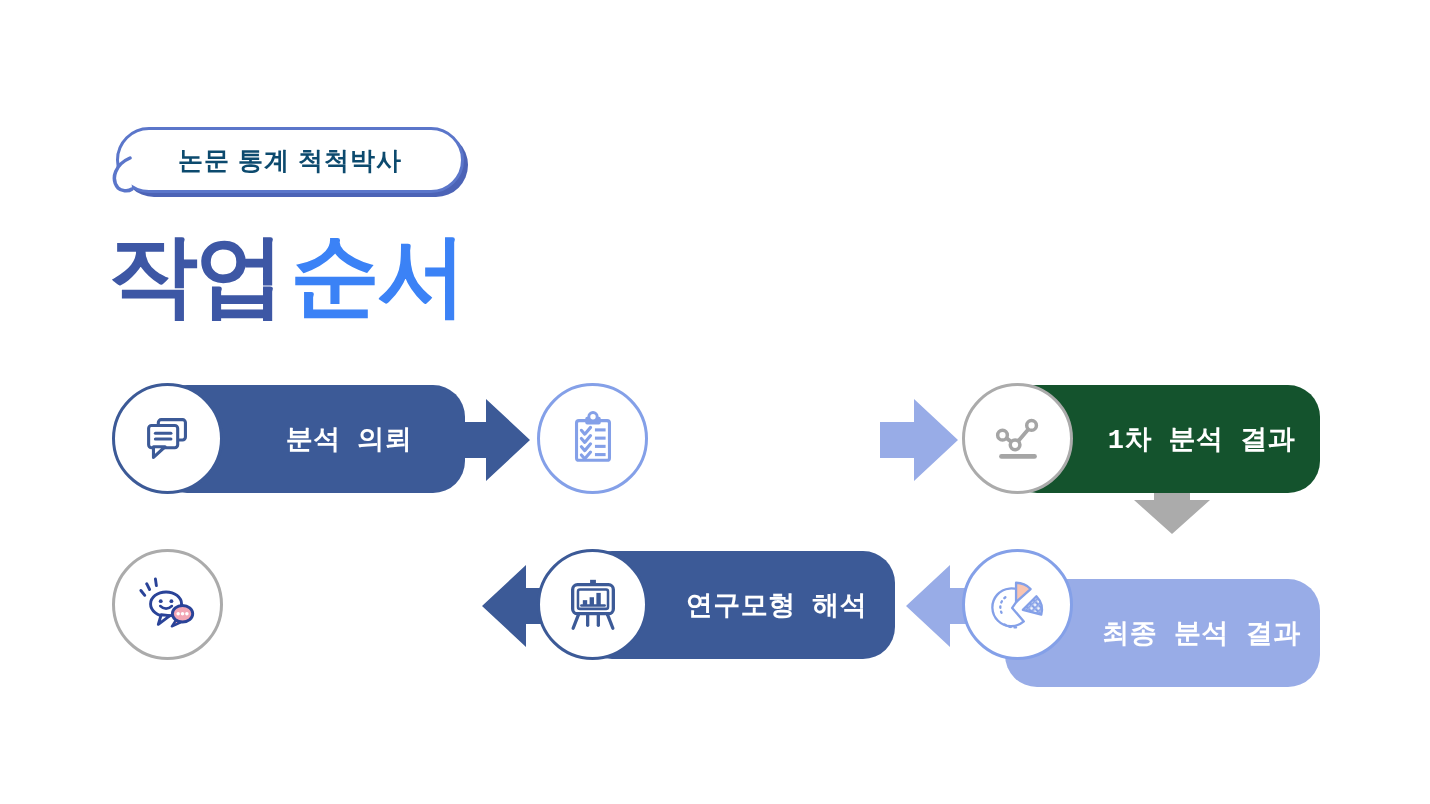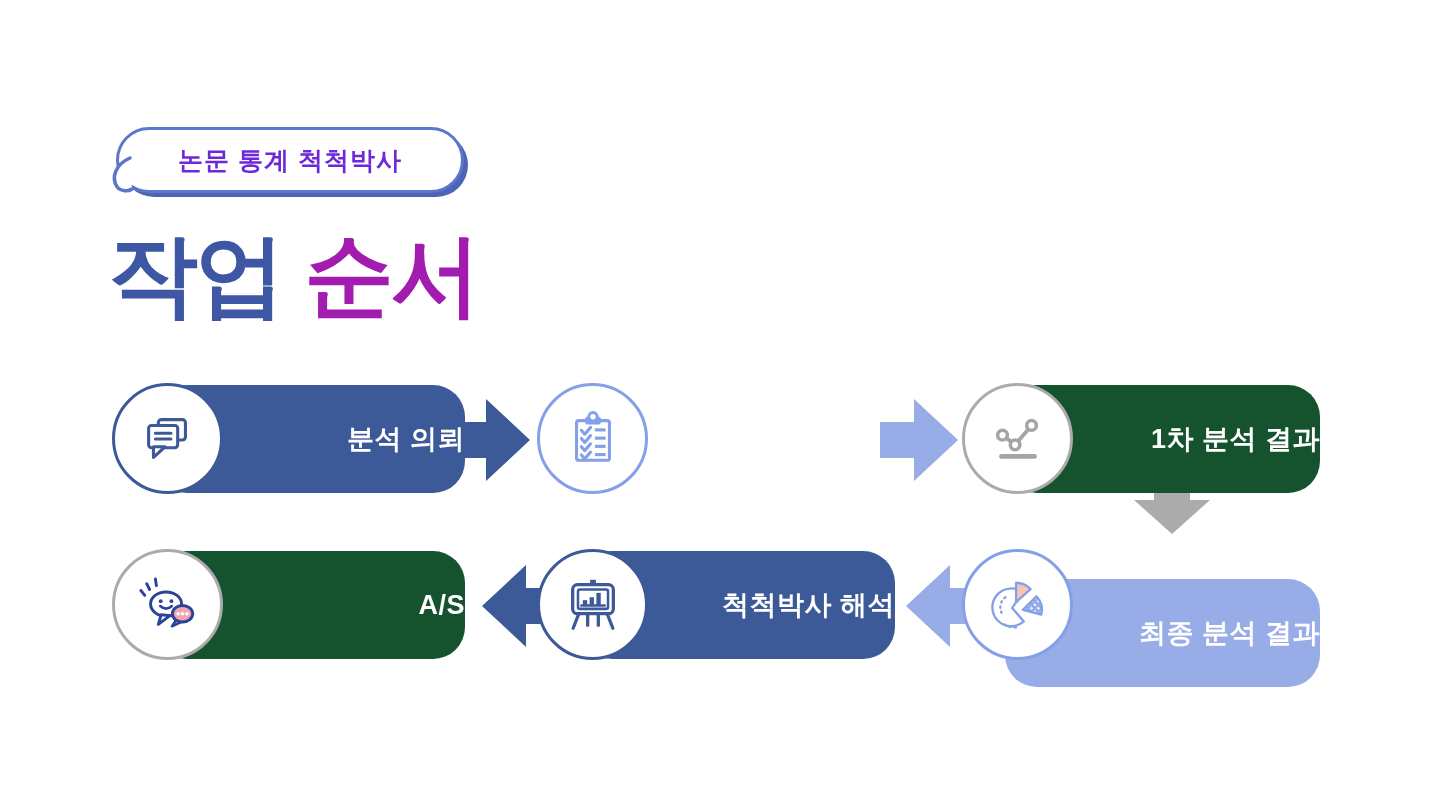--- a/index.html
+++ b/index.html
@@ -7,34 +7,34 @@
     position:relative;width:1430px;height:804px;background:#ffffff;
     font-family:"Liberation Sans","DejaVu Sans",sans-serif;overflow:hidden;
   }
   
   .badge{
     position:absolute;left:116px;top:127px;width:342px;height:60px;
     background:#ffffff;border:3.5px solid #5B76CA;border-radius:34px;
     box-shadow:5px 5px 0 -1px #4C63B6;
     display:flex;align-items:center;justify-content:center;
   }
-  .badge-label{color:#6d28d9;font-size:25px;font-weight:bold;letter-spacing:1px;}
+  .badge-label{color:#0c4a6e;font-size:25px;font-weight:bold;letter-spacing:1px;}
   .badge-tail{position:absolute;left:-11px;top:26px;}
   
   .title{
     position:absolute;left:108px;top:228px;font-size:90px;font-weight:900;
     line-height:1.05;letter-spacing:-3px;white-space:nowrap;
   }
-  .title .t1{color:#3D57A5;margin-right:22px;}
-  .title .t2{color:#a21caf;}
+  .title .t1{color:#3D57A5;margin-right:8px;}
+  .title .t2{color:#3b82f6;}
   
   .pill{
     position:absolute;height:108px;border-radius:32px;z-index:2;
-    display:flex;align-items:center;justify-content:flex-end;
-    padding-left:78px;box-sizing:border-box;
+    display:flex;align-items:center;justify-content:center;
+    padding-left:78px;box-sizing:border-box;font-family:Liberation Mono, monospace;
   }
   .pill-label{color:#ffffff;font-size:27px;font-weight:bold;letter-spacing:0.5px;}
   .pill.dark{background:#3C5A97;}
   .pill.light{background:#98ACE7;}
   .pill.gray{background:#14532d;}
   .stepcircle{
     position:absolute;width:105px;height:105px;border-radius:50%;
     background:#ffffff;z-index:3;display:flex;align-items:center;justify-content:center;
   }
   .stepcircle.dark{border:3.5px solid #3C5A97;}
@@ -130,21 +130,21 @@
       <path d="M30,29 L30,9 A21,21 0 0 1 45,15.5 Z" fill="#F9C5B2"></path>
       <path d="M37,37 L51,23 A20,20 0 0 1 56,42 Z" fill="url(#hatch)"></path>
     </svg>
   </div>
 
   <svg class="arrow" style="left:906px;top:565px;" width="78" height="82" viewBox="0 0 78 82">
     <polygon points="78,23 44,23 44,0 0,41 44,82 44,59 78,59" fill="#98ACE7"></polygon>
   </svg>
 
   <div class="pill dark" style="left:580px;top:551px;width:315px;">
-    <span class="pill-label">척척박사 해석</span>
+    <span class="pill-label">연구모형 해석</span>
   </div>
   <div class="stepcircle dark" style="left:537px;top:549px;">
     <svg width="62" height="62" viewBox="0 0 64 64" fill="none" stroke="#3C5A97" stroke-width="3.4" stroke-linecap="round" stroke-linejoin="round">
       <rect x="29" y="6" width="6" height="7" fill="#3C5A97" stroke="none"></rect>
       <rect x="11" y="11" width="42" height="30" rx="5" fill="#ffffff"></rect>
       <rect x="16.5" y="16" width="31" height="20" rx="2" stroke-width="2.6"></rect>
       <line x1="20" y1="32.5" x2="44" y2="32.5" stroke-width="2.6"></line>
       <rect x="21.5" y="27" width="4.5" height="5.5" fill="#3C5A97" stroke="none"></rect>
       <rect x="28.5" y="24" width="4.5" height="8.5" fill="#3C5A97" stroke="none"></rect>
       <rect x="35.5" y="19.5" width="4.5" height="13" fill="#3C5A97" stroke="none"></rect>
@@ -152,23 +152,20 @@
       <line x1="47" y1="42" x2="52.5" y2="56"></line>
       <line x1="26.5" y1="42" x2="26.5" y2="53"></line>
       <line x1="37.5" y1="42" x2="37.5" y2="53"></line>
     </svg>
   </div>
 
   <svg class="arrow" style="left:482px;top:565px;" width="78" height="82" viewBox="0 0 78 82">
     <polygon points="78,23 44,23 44,0 0,41 44,82 44,59 78,59" fill="#3C5A97"></polygon>
   </svg>
 
-  <div class="pill gray" style="left:155px;top:551px;width:310px;">
-    <span class="pill-label">A/S</span>
-  </div>
   <div class="stepcircle gray" style="left:112px;top:549px;">
     <svg width="62" height="62" viewBox="0 0 64 64" fill="none" stroke="#2A4398" stroke-width="3" stroke-linecap="round" stroke-linejoin="round">
       <line x1="8" y1="22" x2="4" y2="17"></line>
       <line x1="13" y1="16" x2="10" y2="10"></line>
       <line x1="20" y1="12" x2="19" y2="5"></line>
       <ellipse cx="30" cy="31" rx="16" ry="12.5" fill="#ffffff"></ellipse>
       <path d="M25,42 L22,52 L34,43 Z" fill="#ffffff"></path>
       <circle cx="24.5" cy="28" r="2" fill="#2A4398" stroke="none"></circle>
       <circle cx="35.5" cy="28" r="2" fill="#2A4398" stroke="none"></circle>
       <path d="M24,33 Q30,38.5 36,33" stroke-width="2.6"></path>

